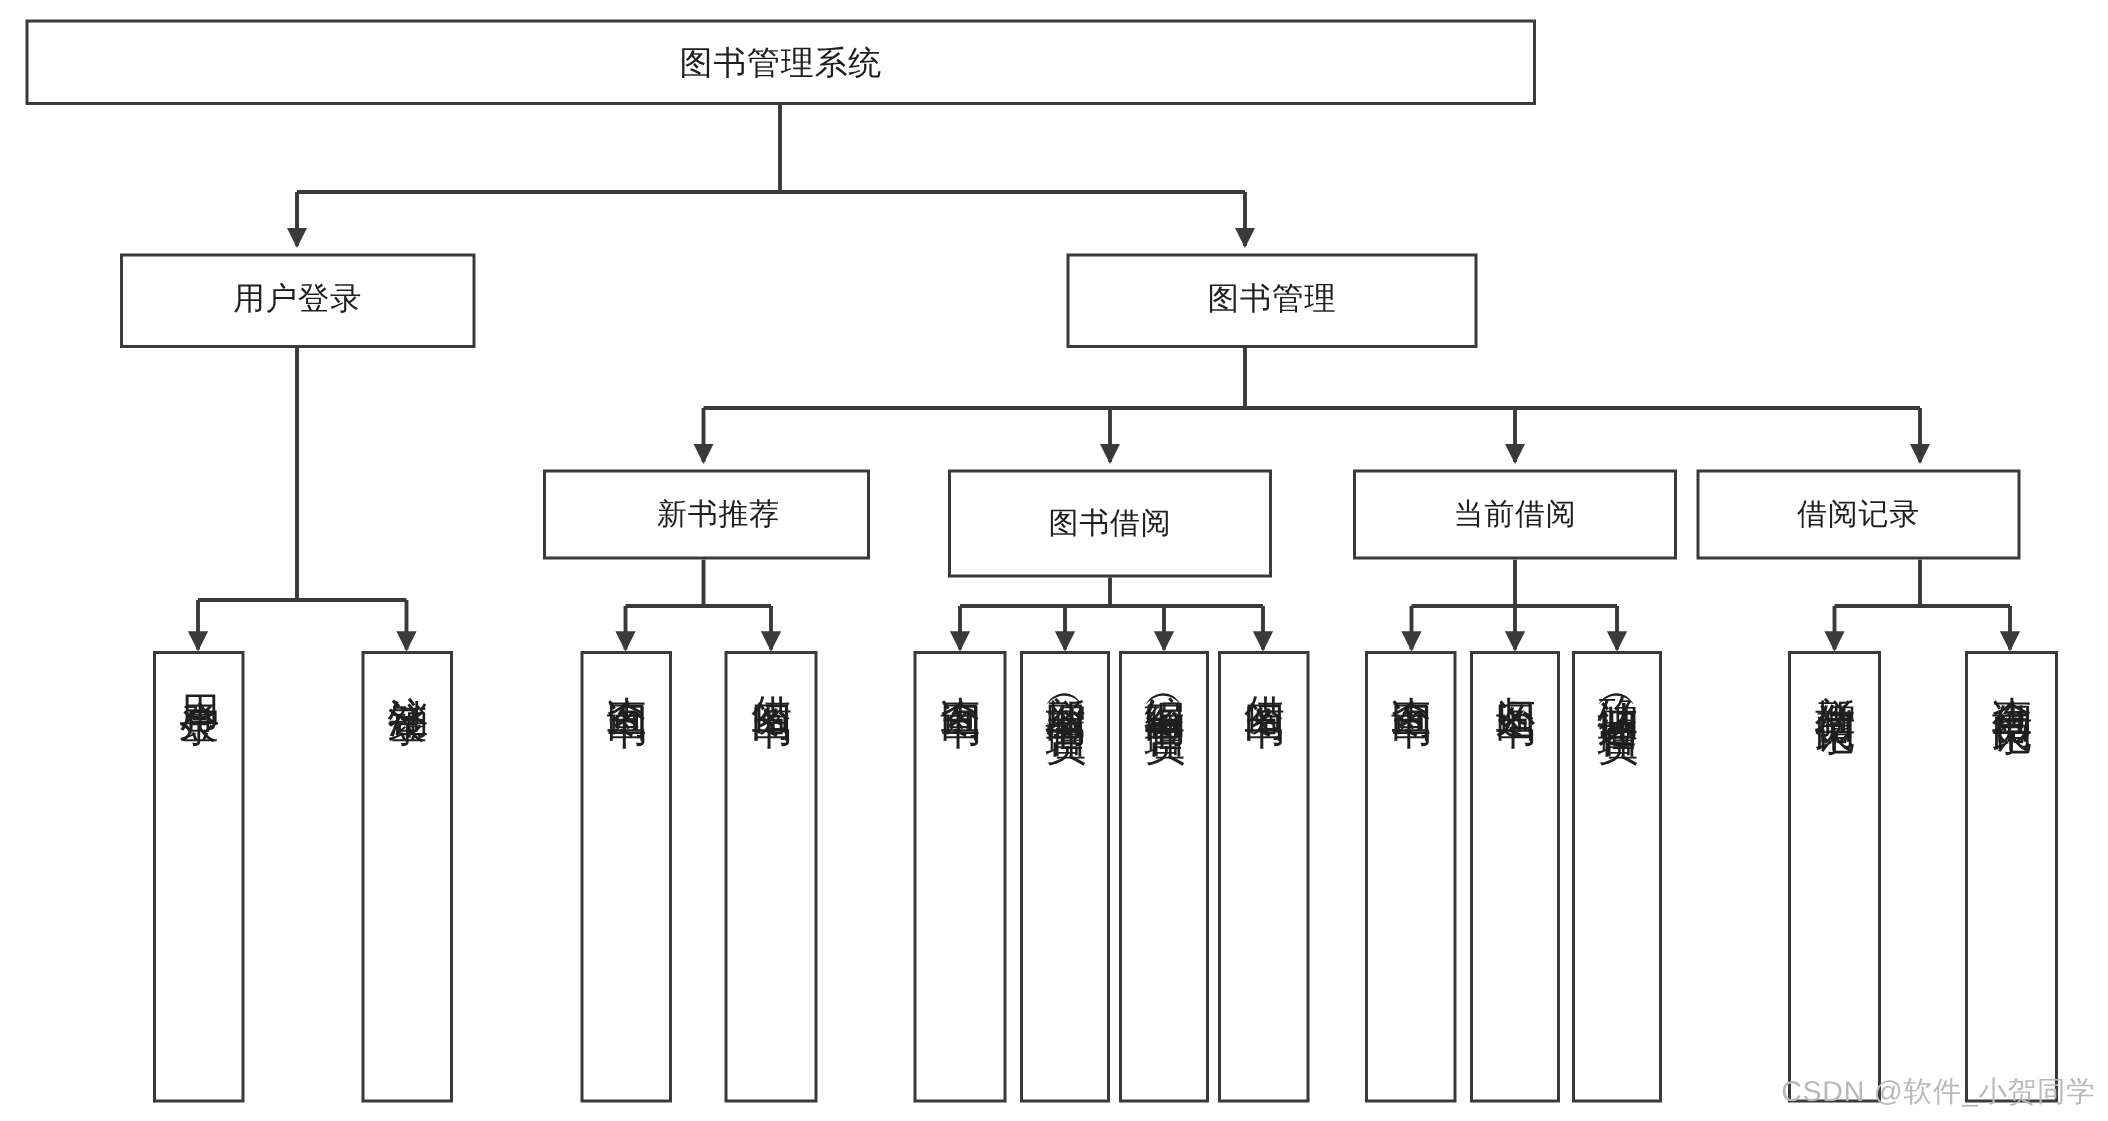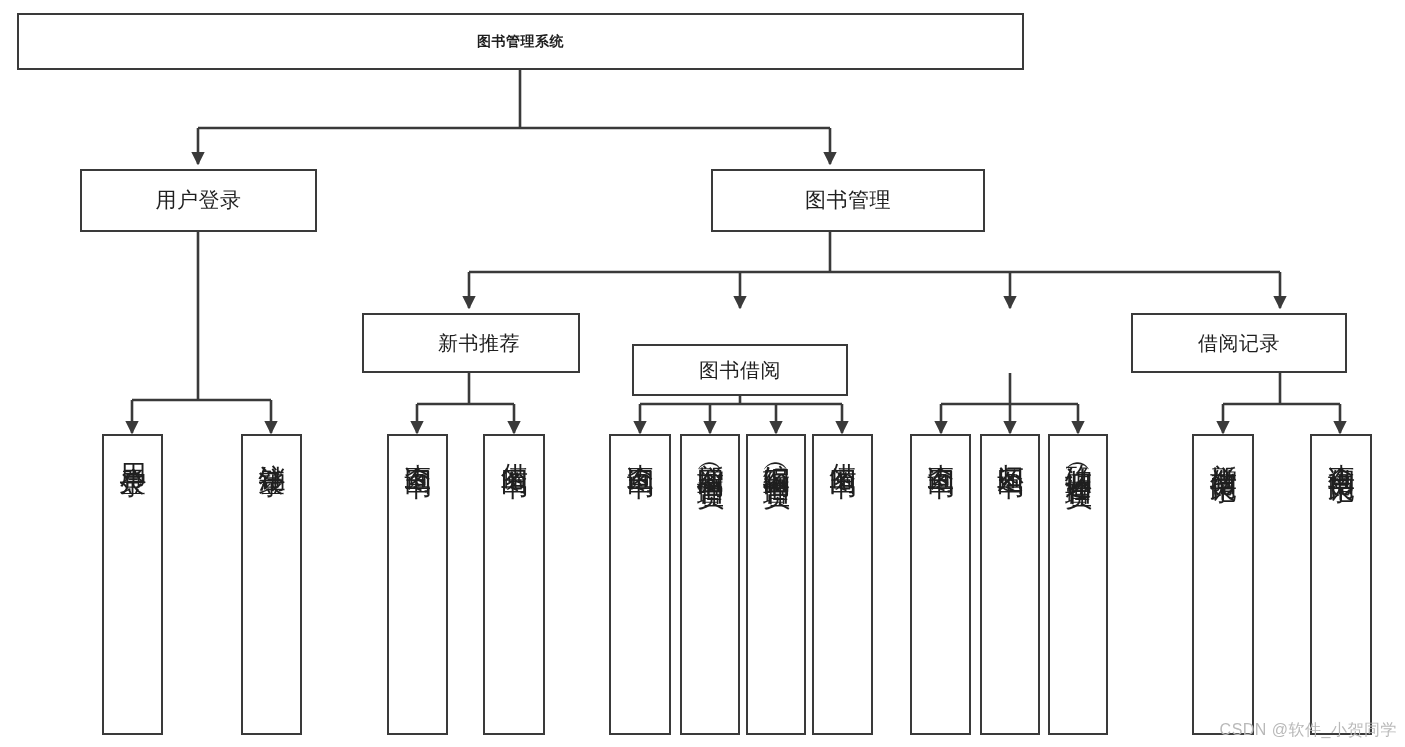--- a/index.html
+++ b/index.html
@@ -33,21 +33,21 @@
     align-items:center;
     justify-content:center;
     line-height:1.15;
   }
   .node .label{
     color:#1f1f1f;
     letter-spacing:0.5px;
     white-space:nowrap;
   }
   
-  .node.root .label{font-size:14px;font-weight:bold;}
+  .node.root .label{font-size:22px;}
   
   .node.mid .label{font-size:21px;}
   .node.sub .label{font-size:20px;}
   
   .node.leaf{
     align-items:flex-start;
     justify-content:center;
     padding-top:6px;
   }
   .node.leaf .label{
@@ -57,21 +57,21 @@
     letter-spacing:3px;
     line-height:1;
     white-space:nowrap;
     display:block;
   }
   
   #watermark{
     position:absolute;
     right:8px;
     bottom:6px;
-    font-size:16px;
+    font-size:19px;
     color:#b9b9b9;
     letter-spacing:0.5px;
     white-space:nowrap;
     user-select:none;
   }
 </style>
 </head>
 <body>
 
 <div id="diagram">
@@ -133,22 +133,25 @@
   <div class="node mid" style="left:80px;top:169px;width:237px;height:63px;">
     <span class="label">用户登录</span>
   </div>
   <div class="node mid" style="left:711px;top:169px;width:274px;height:63px;">
     <span class="label">图书管理</span>
   </div>
 
   <div class="node sub" style="left:362px;top:313px;width:218px;height:60px;padding-left:16px;">
     <span class="label">新书推荐</span>
   </div>
-  <div class="node sub" style="left:632px;top:313px;width:216px;height:52px;margin-top:31px;">
+  <div class="node sub" style="left:632px;top:313px;width:216px;height:72px;">
     <span class="label">图书借阅</span>
+  </div>
+  <div class="node sub" style="left:902px;top:313px;width:216px;height:60px;">
+    <span class="label">当前借阅</span>
   </div>
   <div class="node sub" style="left:1131px;top:313px;width:216px;height:60px;">
     <span class="label">借阅记录</span>
   </div>
 
   <div class="node leaf" style="left:102px;top:434px;width:61px;height:301px;">
     <span class="label">用户登录</span>
   </div>
   <div class="node leaf" style="left:241px;top:434px;width:61px;height:301px;">
     <span class="label">注销登录</span>

